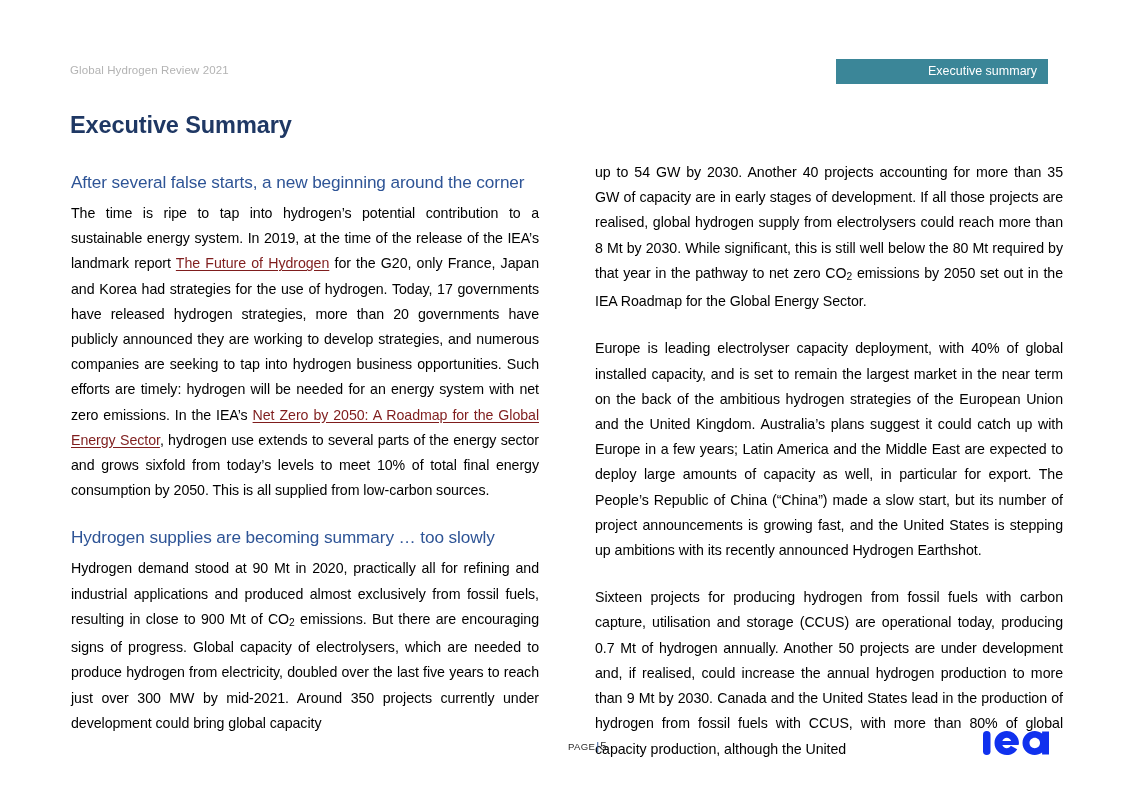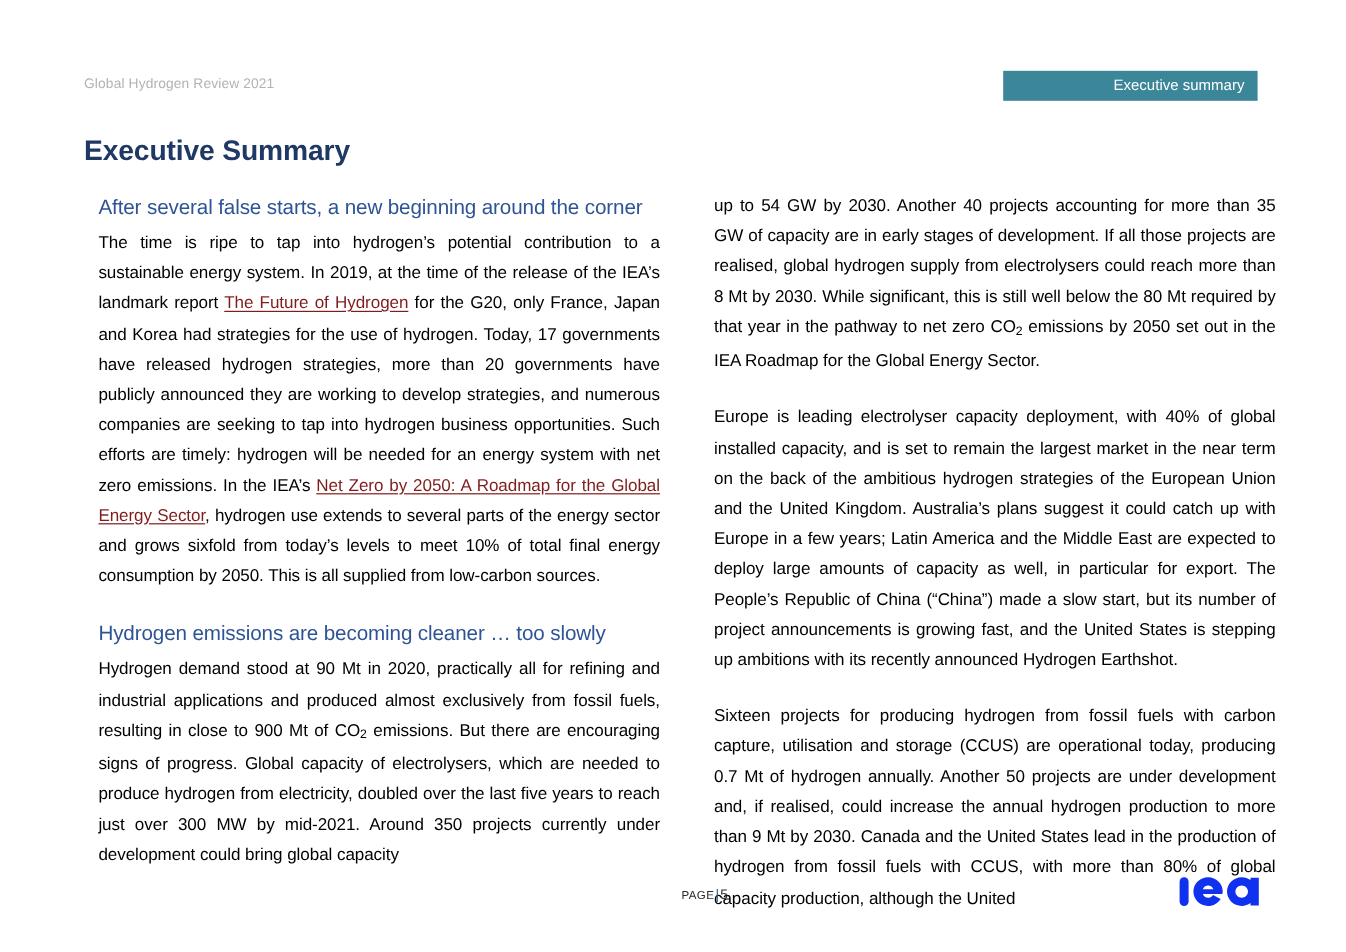--- a/index.html
+++ b/index.html
@@ -60,21 +60,21 @@
     letter-spacing: -0.1px;
     white-space: nowrap;
   }
 
   
   .col {
     position: absolute;
     top: 160px;
     width: 468px;
   }
-  .col-left  { left: 82px; }
+  .col-left  { left: 71px; margin-top: 10px; }
   .col-right { left: 595px; }
 
   h2.sub {
     margin: 0 0 6px 0;
     font-size: 17.2px;
     font-weight: normal;
     color: #2e5496;
     line-height: 25px;
     letter-spacing: -0.1px;
   }
@@ -137,21 +137,21 @@
   <div class="section-tab">
     <div class="section-tab-label">Executive summary</div>
   </div>
 
   <div class="page-title">Executive Summary</div>
 
   <div class="col col-left">
     <h2 class="sub">After several false starts, a new beginning around the corner</h2>
     <p class="body">The time is ripe to tap into hydrogen’s potential contribution to a sustainable energy system. In 2019, at the time of the release of the IEA’s landmark report <a class="doclink" href="#">The Future of Hydrogen</a> for the G20, only France, Japan and Korea had strategies for the use of hydrogen. Today, 17 governments have released hydrogen strategies, more than 20 governments have publicly announced they are working to develop strategies, and numerous companies are seeking to tap into hydrogen business opportunities. Such efforts are timely: hydrogen will be needed for an energy system with net zero emissions. In the IEA’s <a class="doclink" href="#">Net Zero by 2050: A Roadmap for the Global Energy Sector</a>, hydrogen use extends to several parts of the energy sector and grows sixfold  from  today’s levels to meet 10% of total final energy consumption by 2050. This is all supplied from low-carbon sources.</p>
 
-    <h2 class="sub" style="margin-top:4px;">Hydrogen emissions are becoming cleaner … too slowly</h2>
+    <h2 class="sub" style="margin-top:4px;">Hydrogen supplies are becoming summary … too slowly</h2>
     <p class="body nojust-last">Hydrogen demand stood at 90 Mt in 2020, practically all for refining and industrial applications and produced almost exclusively from fossil fuels, resulting in close to 900 Mt of CO<sub>2</sub> emissions. But there are encouraging signs of progress. Global capacity of electrolysers, which are needed to produce hydrogen from electricity, doubled over the last five years to reach just over 300 MW by mid-2021. Around 350 projects currently under development could bring global capacity</p>
   </div>
 
   <div class="col col-right">
     <p class="body">up to 54 GW by 2030. Another 40 projects accounting for more than 35 GW of capacity are in early stages of development. If all those projects are realised, global hydrogen supply from electrolysers could reach more than 8 Mt by 2030. While significant, this is still well below the 80 Mt required by that year in the pathway to net zero CO<sub>2</sub> emissions by 2050 set out in the IEA Roadmap for the Global Energy Sector.</p>
     <p class="body">Europe is leading electrolyser capacity deployment, with 40% of global installed capacity, and is set to remain the largest market in the near term on the back of the ambitious hydrogen strategies of the European Union and the United Kingdom. Australia’s plans suggest it could catch up with Europe in a few years; Latin America and the Middle East are expected to deploy large amounts of capacity as well, in particular for export. The People’s Republic of China (“China”) made a slow start, but its number of project announcements is growing fast, and the United States is stepping up ambitions with its recently announced Hydrogen Earthshot.</p>
     <p class="body">Sixteen projects for producing hydrogen from fossil fuels with carbon capture, utilisation and storage (CCUS) are operational today, producing 0.7 Mt of hydrogen annually. Another 50 projects are under development and, if realised, could increase the annual hydrogen production to more than 9 Mt by 2030. Canada and the United States lead in the production of hydrogen from fossil fuels with CCUS, with more than 80% of global capacity production, although the United</p>
   </div>
 
   <div class="footer-page">

